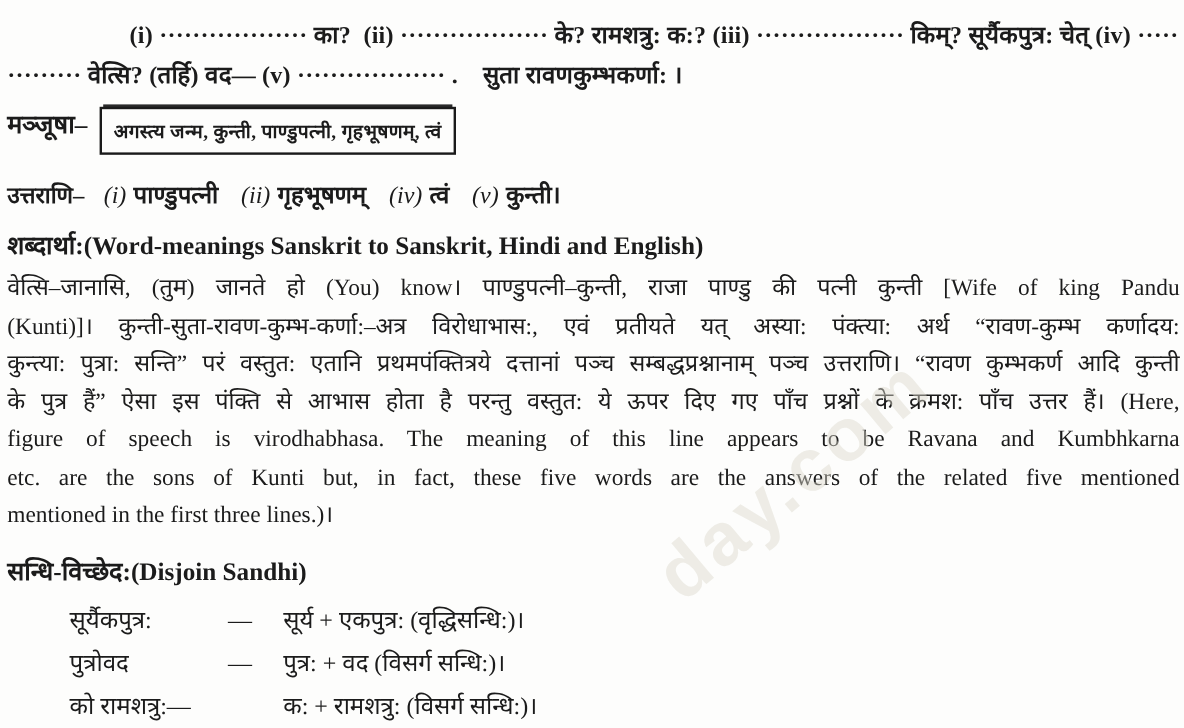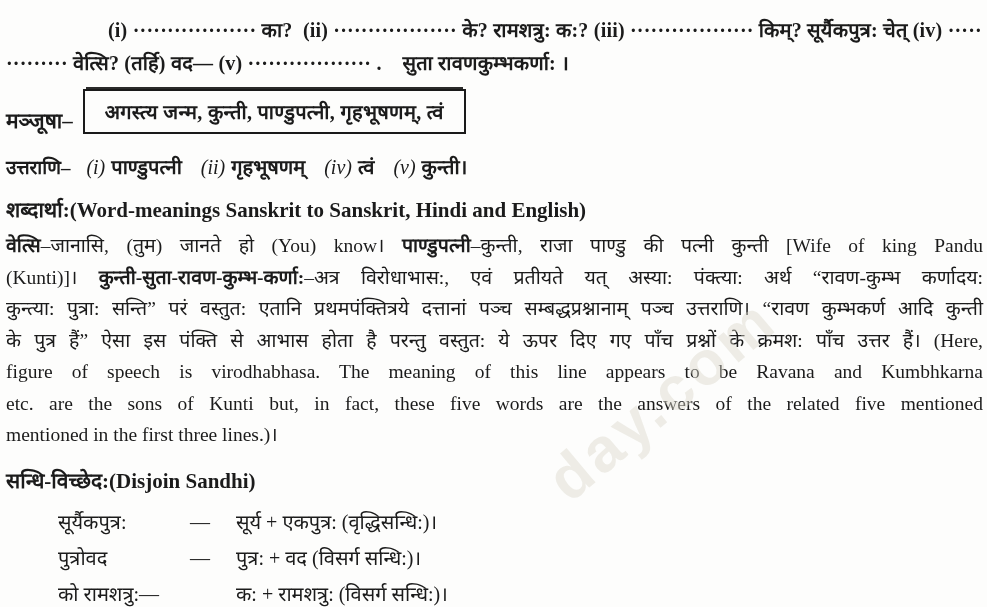--- a/index.html
+++ b/index.html
@@ -15,44 +15,44 @@
   }
   
   .fill-line{
     font-size:20px;line-height:33px;
     white-space:pre;overflow:hidden;
     font-weight:600;
     letter-spacing:.2px;
   }
   .fill-line.first{padding-left:102px;}
   
-  .manjusha-row{display:flex;align-items:flex-end;margin-top:9px;}
+  .manjusha-row{display:flex;align-items:flex-start;margin-top:9px;}
   .manjusha-label{font-size:21px;font-weight:bold;white-space:nowrap;}
   .manjusha-box{
     margin-left:10px;
     border:2px solid #1a1a1a;
     box-shadow:0 -5px 0 -3px #2a2a2a;
-    padding:7px 20px;
-    font-size:20px;font-weight:600;
+    padding:7px 10px;
+    font-size:16px;font-weight:600;
     letter-spacing:.3px;
     white-space:nowrap;
   }
   
   .answers-row{margin-top:19px;font-size:20px;display:flex;align-items:baseline;}
   .answers-label{font-weight:bold;font-size:19px;margin-right:16px;}
   .answer-item{margin-right:19px;font-weight:600;white-space:nowrap;}
   .answer-num{font-style:italic;font-weight:normal;margin-right:6px;}
   
   .sec-heading{margin-top:15px;font-size:21px;font-weight:bold;}
   .sec-heading .en{margin-left:0;}
   
   .wm-para{margin-top:7px;font-size:19.5px;line-height:31.5px;}
   .wm-line{text-align:justify;}
   .wm-line.just{text-align-last:justify;}
-  .wm-line .b{font-weight:bold;}
+  .wm-line .b{font-weight:normal;}
   
   .sandhi-list{margin:10px 0 0 52px;font-size:20px;}
   .sandhi-row{display:grid;grid-template-columns:132px 46px auto;line-height:36px;}
   .sandhi-word{font-weight:400;white-space:nowrap;}
   .sandhi-dash{text-align:left;}
   .sandhi-result{white-space:nowrap;}
   
   .watermark{
     position:absolute;
     left:556px;top:452px;

